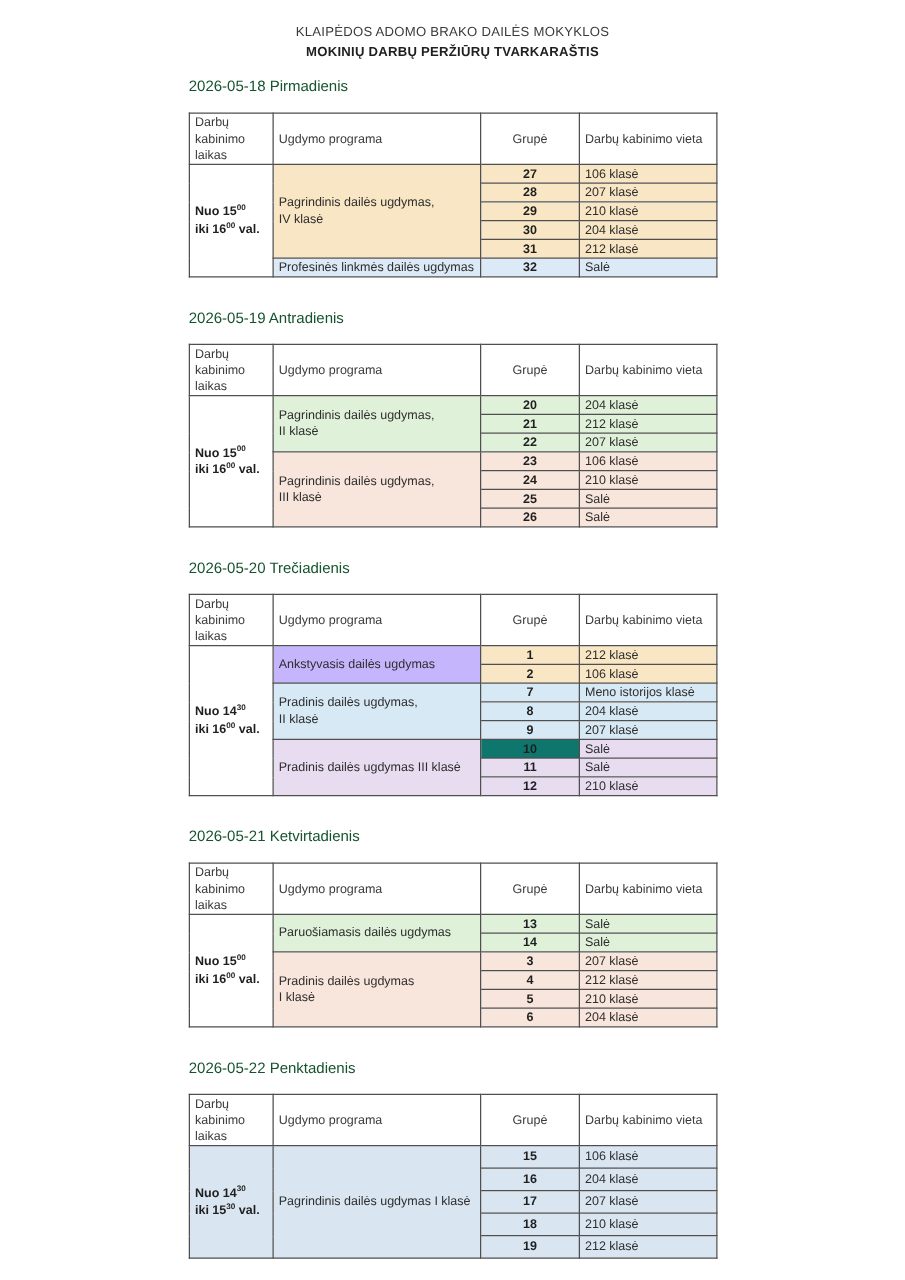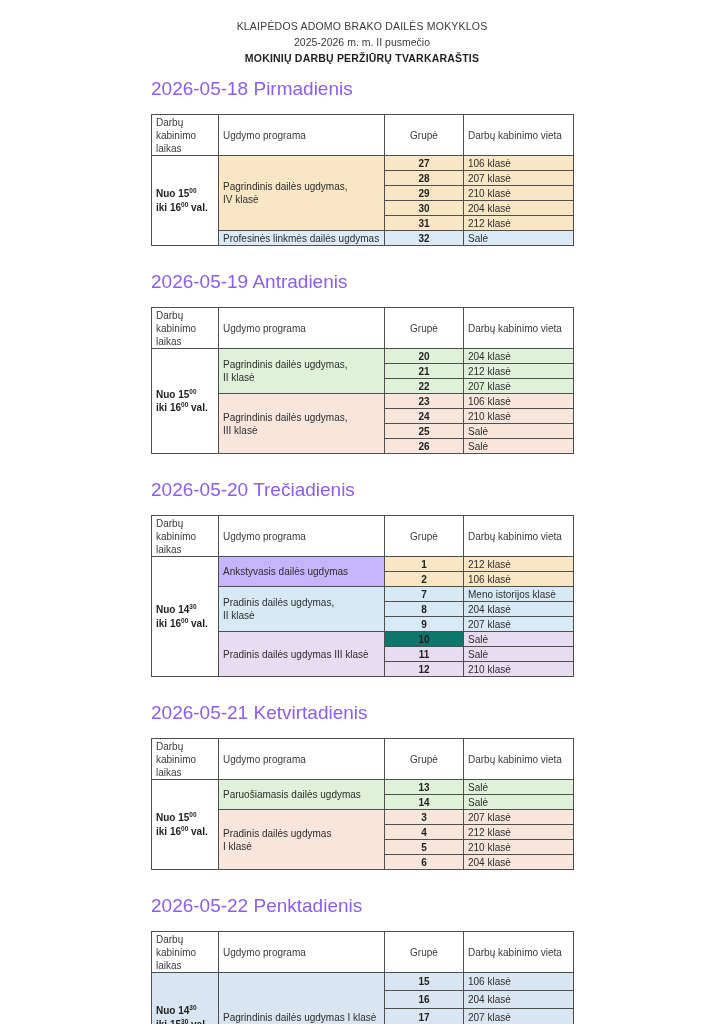--- a/index.html
+++ b/index.html
@@ -7,21 +7,21 @@
     width:724px; height:1024px; background:#ffffff; overflow:hidden;
     font-family:"Liberation Sans", sans-serif; color:#2e2e2e; box-sizing:border-box;
     padding-top:20px;
   }
   .title-block { text-align:center; }
   .title-line1 { font-size:10.5px; color:#3a3a3a; letter-spacing:0.2px; }
   .title-line2 { font-size:10.5px; color:#3a3a3a; margin-top:4px; }
   .title-line3 { font-size:10.5px; color:#1f1f1f; font-weight:bold; margin-top:4px; letter-spacing:0.2px; }
   .sections { margin-left:151px; width:424px; margin-top:14px; }
   .section { margin-bottom:25px; }
-  .section-heading { font-size:19px; color:#8b5cf6; margin:0 0 14px 0; }
+  .section-heading { font-size:12px; color:#14532d; margin:0 0 14px 0; }
   table.schedule { border-collapse:collapse; width:422px; table-layout:fixed; }
   table.schedule th, table.schedule td {
     border:1px solid #4f4f4f; font-size:10px; padding:0 4px;
     overflow:hidden; line-height:1.3;
   }
   table.schedule th {
     font-weight:normal; text-align:left; height:40px; vertical-align:middle; color:#3a3a3a;
     background:#ffffff;
   }
   table.schedule th.c-grp { text-align:center; }
@@ -32,21 +32,20 @@
   td.program-cell { color:#2e2e2e; }
   td.group-cell { text-align:center; font-weight:bold; color:#1f1f1f; }
   td.location-cell { color:#2e2e2e; }
 </style>
 </head>
 <body>
 
 <div class="page">
   <div class="title-block">
     <div class="title-line1">KLAIPĖDOS ADOMO BRAKO DAILĖS MOKYKLOS</div>
-    <div class="title-line2">2025-2026 m. m. II pusmečio</div>
     <div class="title-line3">MOKINIŲ DARBŲ PERŽIŪRŲ TVARKARAŠTIS</div>
   </div>
   <div class="sections">
       <section class="section">
         <div class="section-heading">2026-05-18 Pirmadienis</div>
         <table class="schedule">
           <colgroup>
             <col style="width:67px">
             <col style="width:166px">
             <col style="width:79px">

